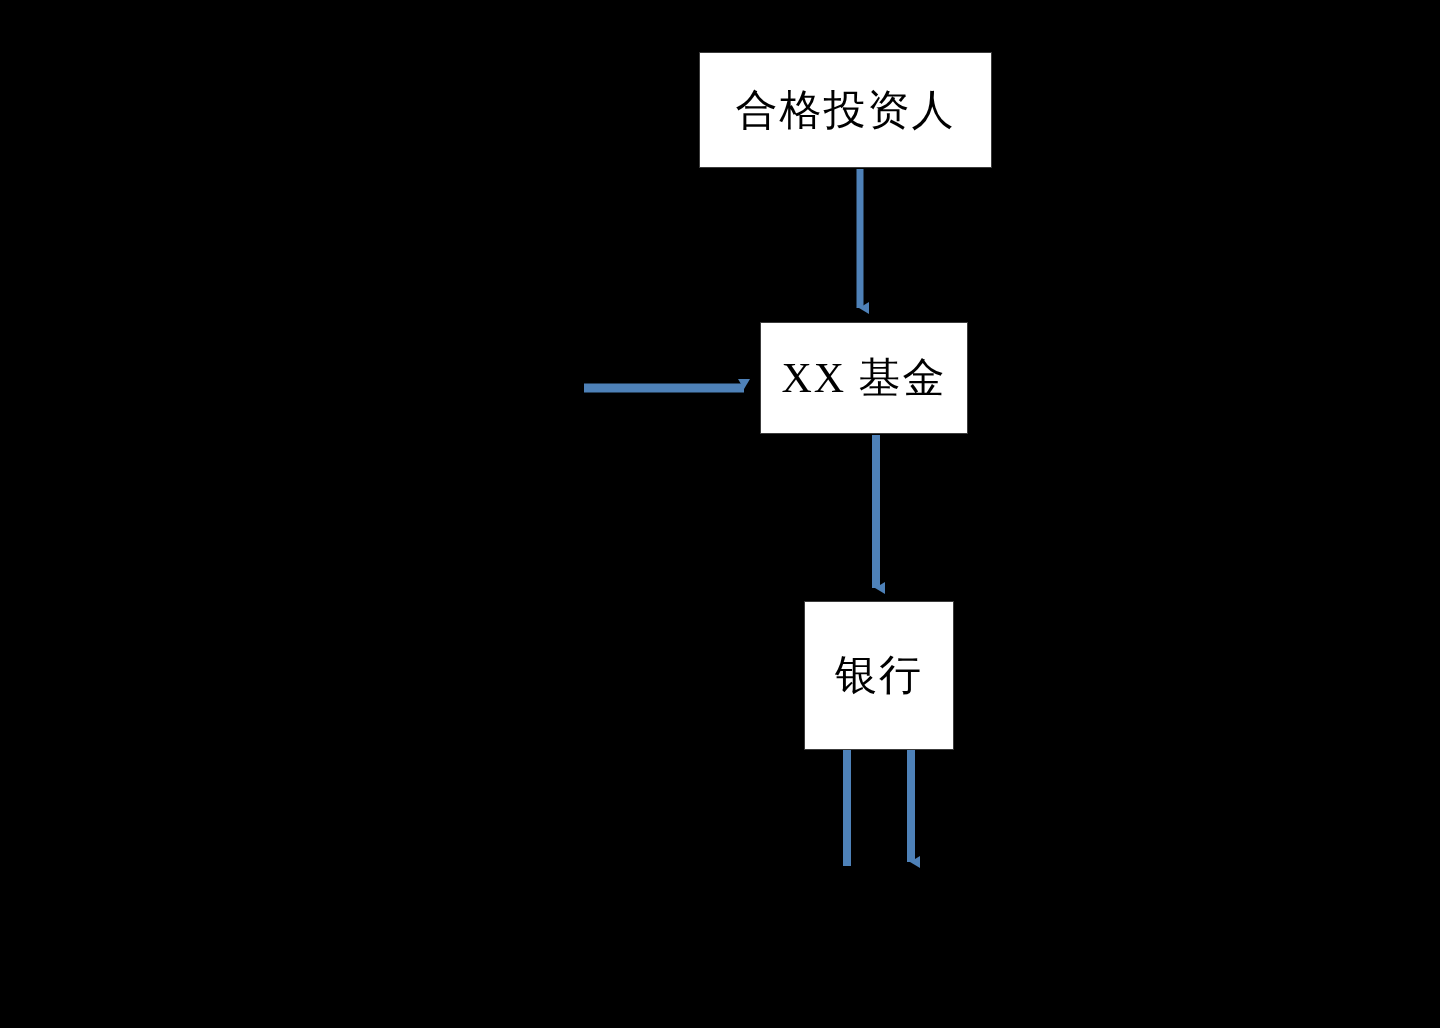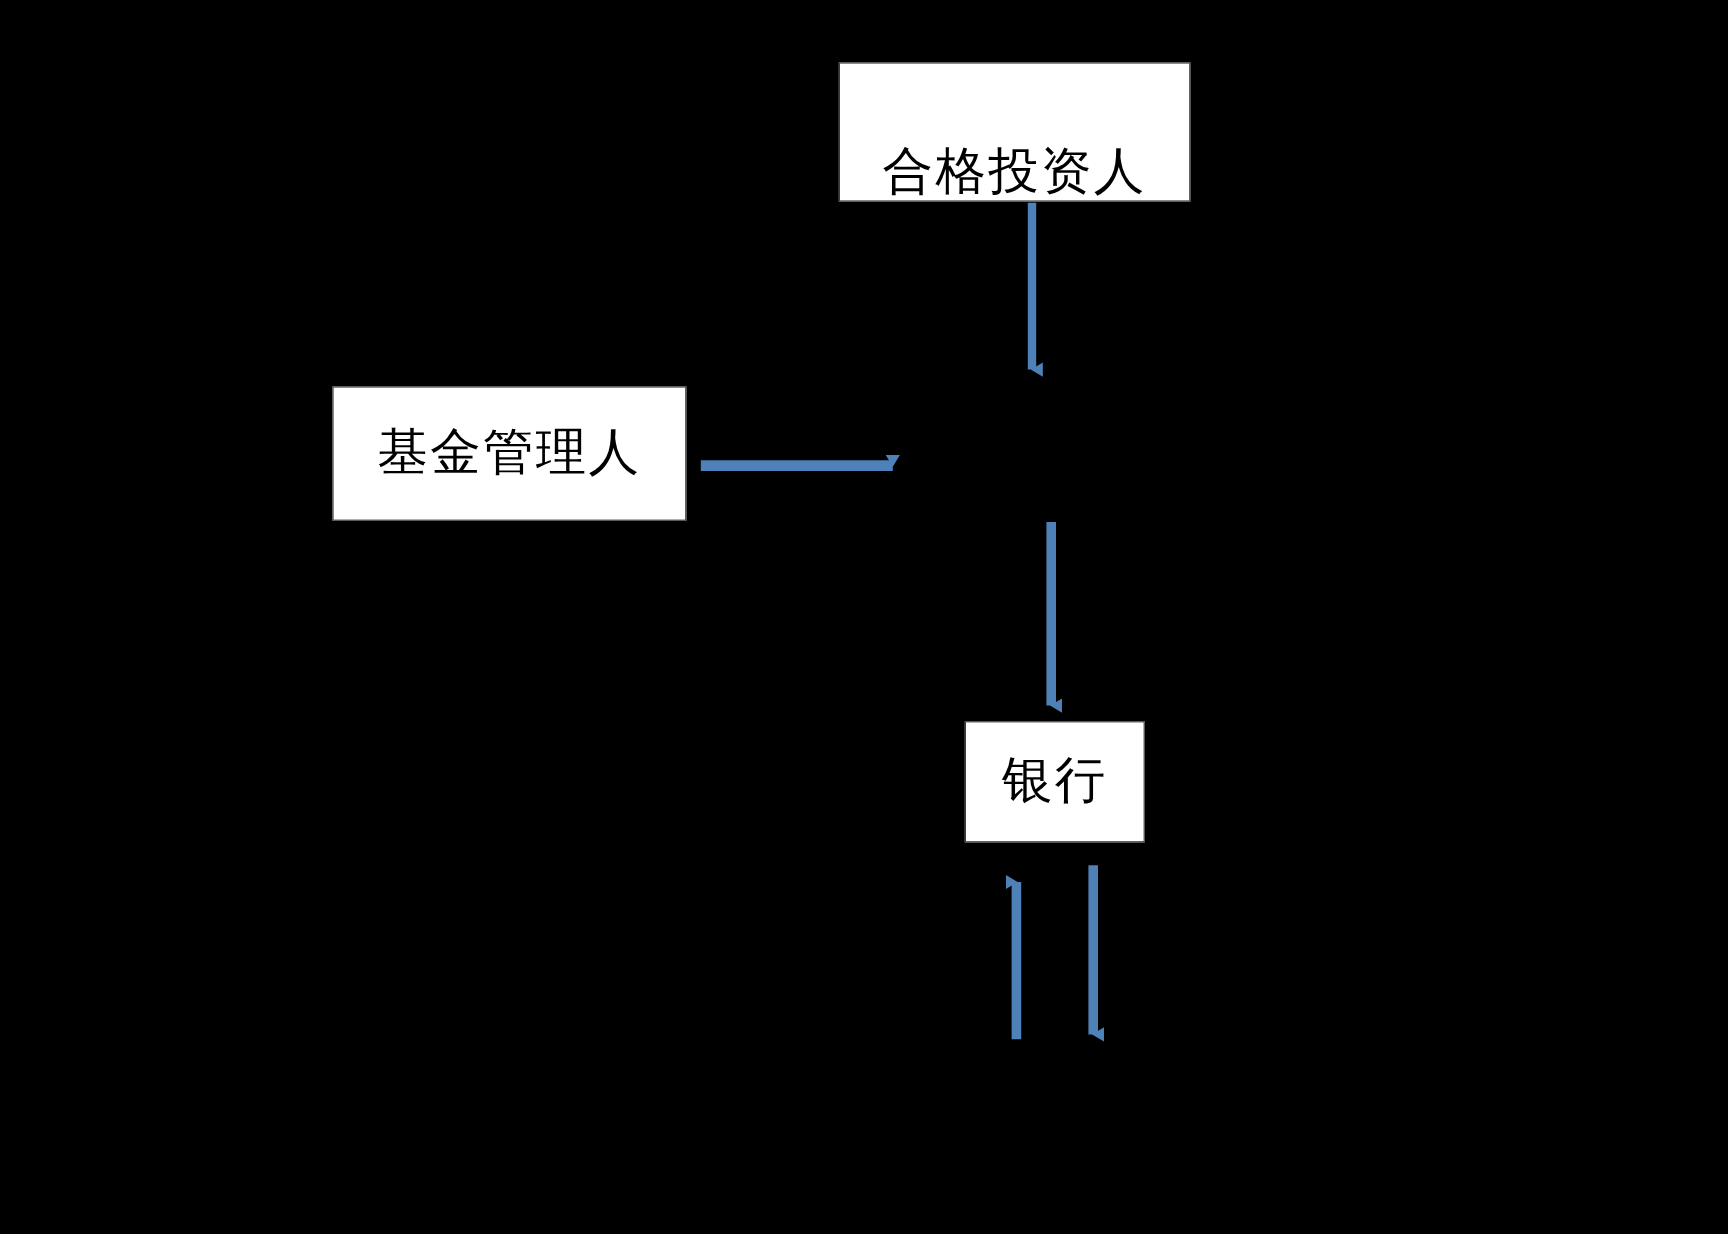--- a/index.html
+++ b/index.html
@@ -73,27 +73,27 @@
 
     <g>
       <line x1="847" y1="866" x2="847" y2="735" stroke="#4e81b8" stroke-width="8" marker-end="url(#arrowhead-up)"></line>
     </g>
 
     <g>
       <line x1="911" y1="721" x2="911" y2="862" stroke="#4e81b8" stroke-width="8" marker-end="url(#arrowhead-down)"></line>
     </g>
   </svg>
 
-  <div class="node-box" style="left:699px; top:52px; width:293px; height:116px;align-items:flex-end;">
+  <div class="node-box" style="left:699px; top:52px; width:293px; height:116px;">
     <span class="node-label">合格投资人</span>
   </div>
 
-  <div class="node-box" style="left:277px; top:322px; width:295px; height:112px;">
-    <span class="node-label">基金管理人</span>
+
+  <div class="node-box" style="left:760px; top:322px; width:208px; height:112px;">
+    <span class="node-label">XX 基金</span>
   </div>
 
-
-  <div class="node-box" style="left:804px; top:601px; width:150px; height:101px;">
+  <div class="node-box" style="left:804px; top:601px; width:150px; height:149px;">
     <span class="node-label">银行</span>
   </div>
 
 
 </div>
 
 </body></html>

